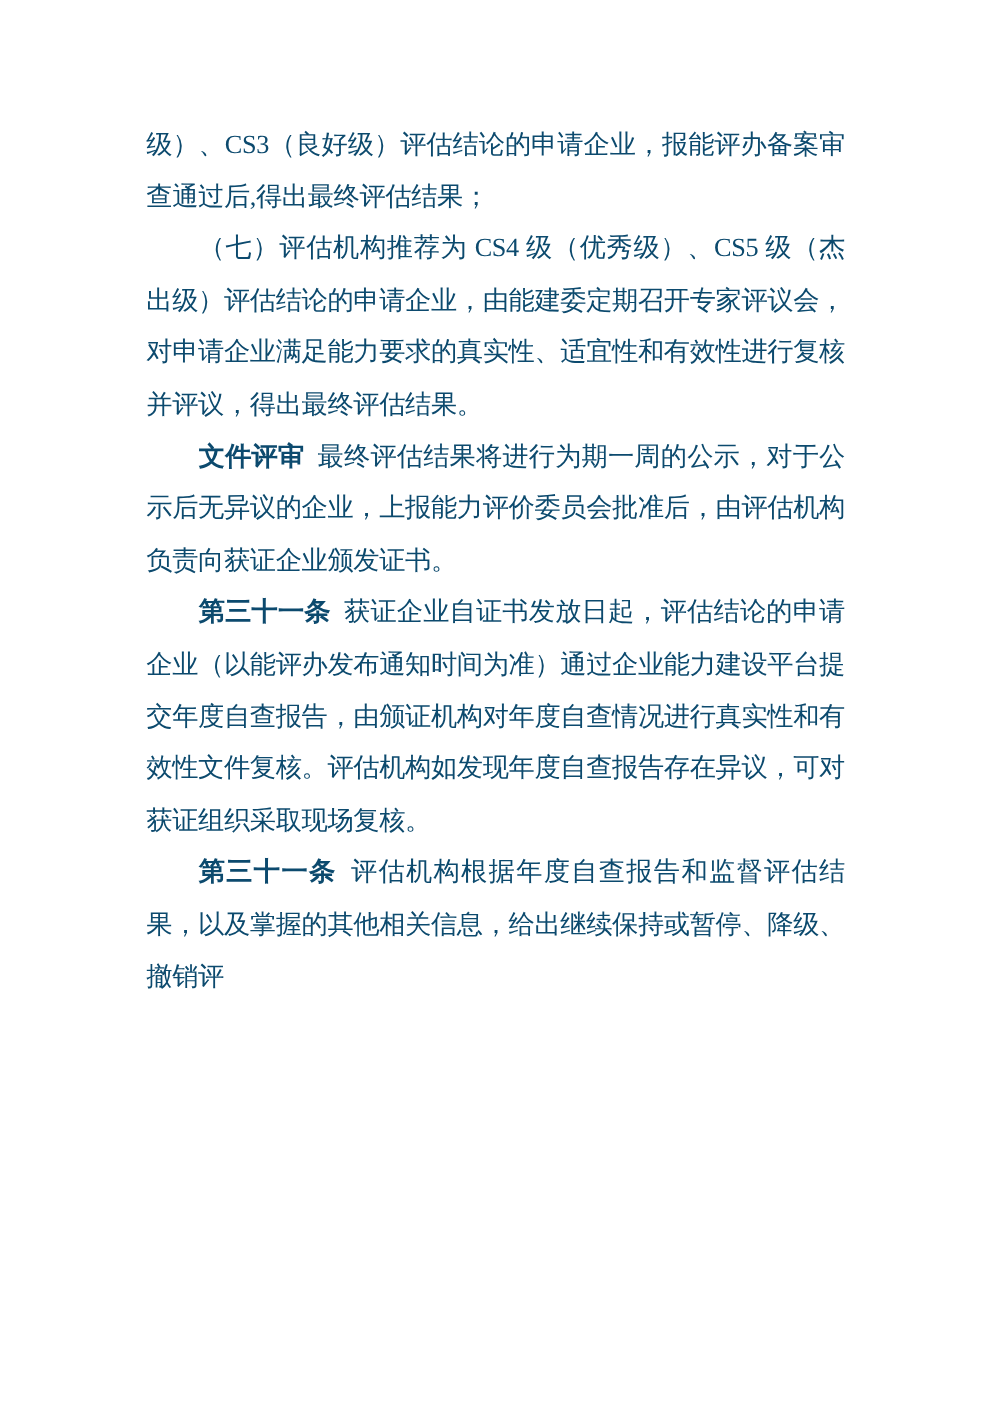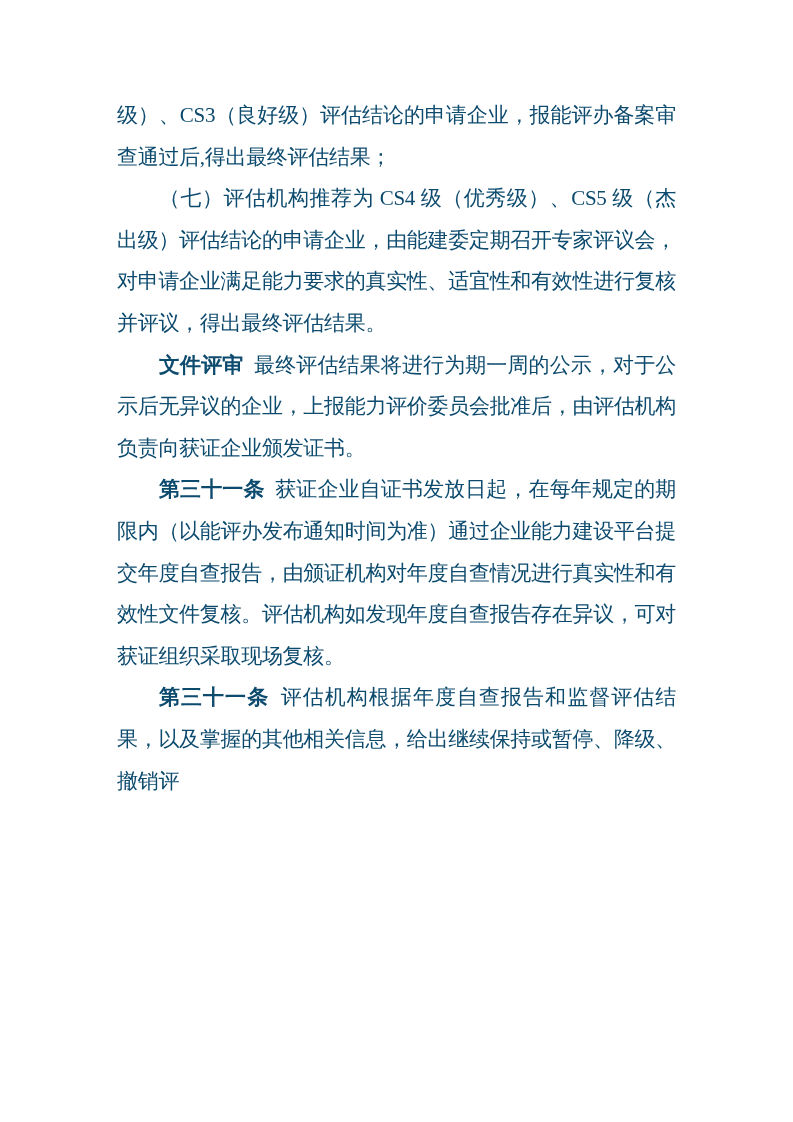--- a/index.html
+++ b/index.html
@@ -42,16 +42,16 @@
   }
 </style>
 </head>
 <body>
 
 <div class="page">
   <div class="doc-body">
       <p class="para"><span class="run">级）、CS3（良好级）评估结论的申请企业，报能评办备案审查通过后,得出最终评估结果；</span></p>
       <p class="para indent"><span class="run">（七）评估机构推荐为 CS4 级（优秀级）、CS5 级（杰出级）评估结论的申请企业，由能建委定期召开专家评议会，对申请企业满足能力要求的真实性、适宜性和有效性进行复核并评议，得出最终评估结果。</span></p>
       <p class="para indent"><span class="run bold">文件评审</span><span class="run"> 最终评估结果将进行为期一周的公示，对于公示后无异议的企业，上报能力评价委员会批准后，由评估机构负责向获证企业颁发证书。</span></p>
-      <p class="para indent"><span class="run bold">第三十一条</span><span class="run"> 获证企业自证书发放日起，在每年规定的期限内（以能评办发布通知时间为准）通过企业能力建设平台提交年度自查报告，由颁证机构对年度自查情况进行真实性和有效性文件复核。评估机构如发现年度自查报告存在异议，可对获证组织采取现场复核。</span></p>
+      <p class="para indent"><span class="run bold">第三十一条</span><span class="run"> 获证企业自证书发放日起，评估结论的申请企业（以能评办发布通知时间为准）通过企业能力建设平台提交年度自查报告，由颁证机构对年度自查情况进行真实性和有效性文件复核。评估机构如发现年度自查报告存在异议，可对获证组织采取现场复核。</span></p>
       <p class="para indent"><span class="run bold">第三十一条</span><span class="run"> 评估机构根据年度自查报告和监督评估结果，以及掌握的其他相关信息，给出继续保持或暂停、降级、撤销评</span></p>
     </div>
 </div>
 
 </body></html>

